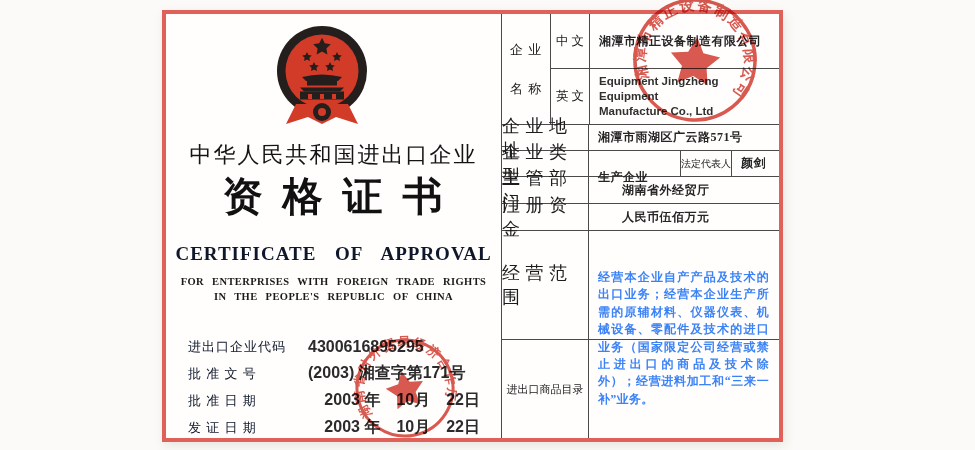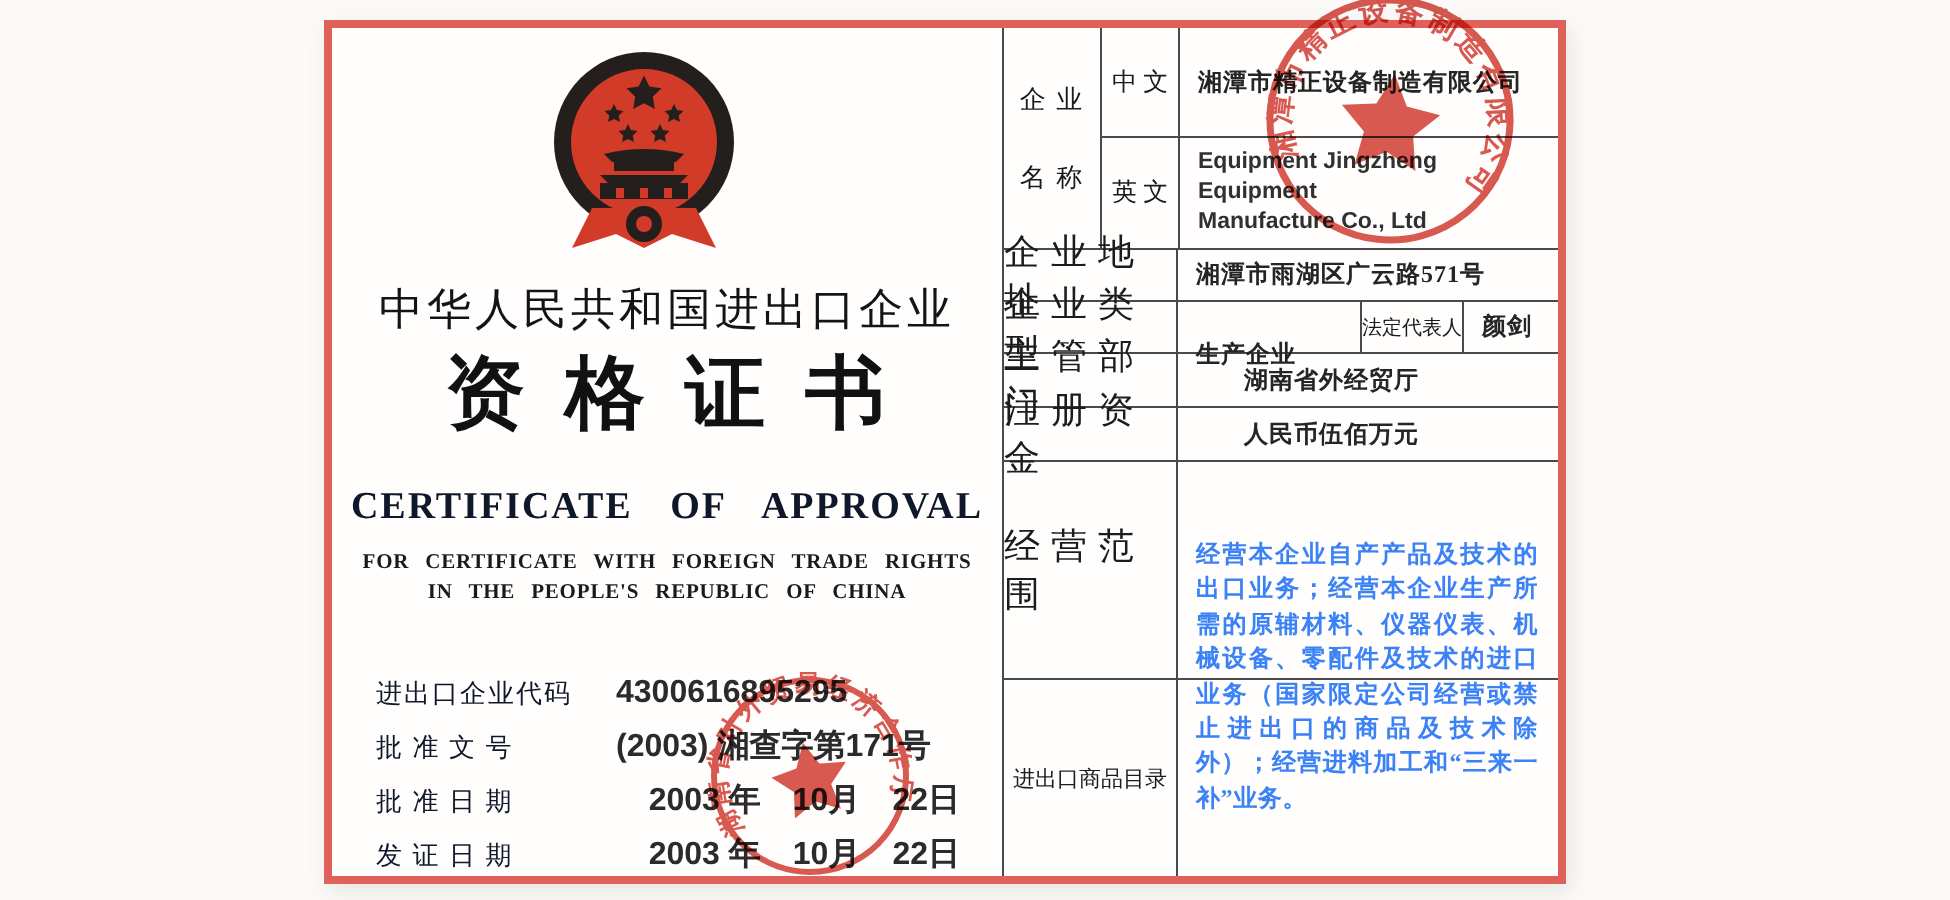--- a/index.html
+++ b/index.html
@@ -99,21 +99,21 @@
       <rect x="46" y="70" width="4" height="5" fill="#d13b28"></rect>
       <rect x="58" y="70" width="4" height="5" fill="#d13b28"></rect>
       <path d="M22,80 L74,80 L84,100 L62,93 L48,100 L34,93 L12,100 Z" fill="#d13b28"></path>
       <circle cx="48" cy="88" r="9" fill="#241f1d"></circle>
       <circle cx="48" cy="88" r="4" fill="#d13b28"></circle>
     </svg>
 
     <div class="t-cn">中华人民共和国进出口企业</div>
     <div class="t-main">资格证书</div>
     <div class="t-en">CERTIFICATE OF APPROVAL</div>
-    <div class="t-sub1">FOR CERTIFICATE WITH FOREIGN TRADE RIGHTS</div>
+    <div class="t-sub1">FOR ENTERPRISES WITH FOREIGN TRADE RIGHTS</div>
     <div class="t-sub2">IN THE PEOPLE'S REPUBLIC OF CHINA</div>
 
     <div class="fields">
       <div class="frow">
         <div class="flabel">进出口企业代码</div>
         <div class="fvalue">4300616895295</div>
       </div>
       <div class="frow">
         <div class="flabel">批 准 文 号</div>
         <div class="fvalue">(2003) 湘查字第171号</div>

